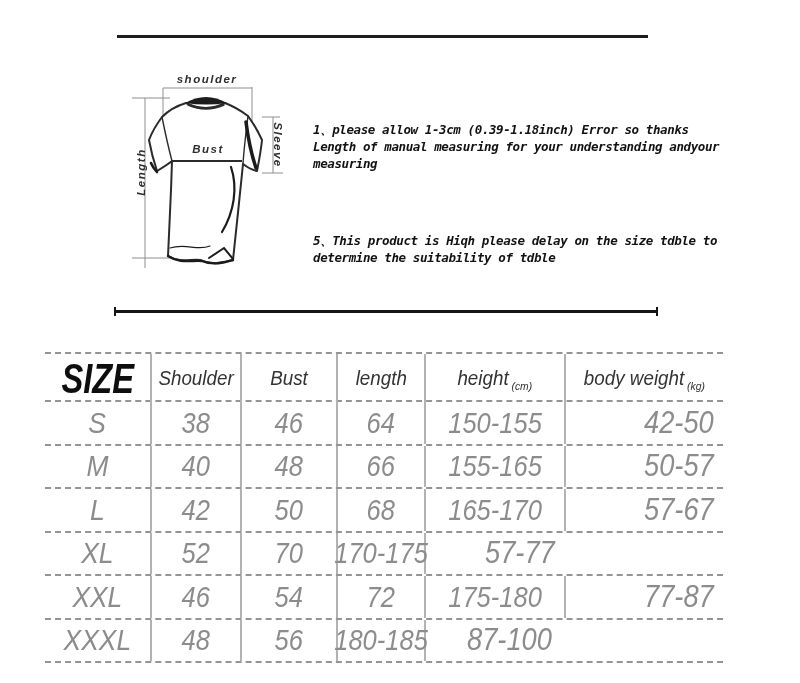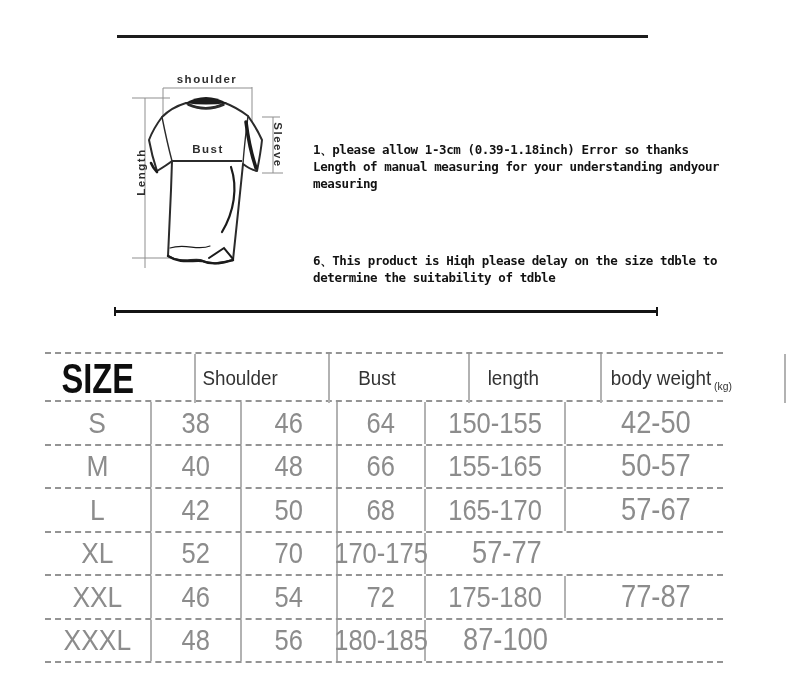--- a/index.html
+++ b/index.html
@@ -1,18 +1,18 @@
 <!DOCTYPE html>
 <html><head>
 <meta charset="utf-8">
 <style>
   html,body { margin:0; padding:0; background:#fff; }
   .canvas {
     position:relative; width:800px; height:683px; background:#ffffff;
-    font-family:"Liberation Sans", sans-serif; overflow:hidden;
+    font-family:"Liberation Sans", sans-serif; overflow:hidden;font-style:italic;
   }
 
   
   .top-line { position:absolute; left:117px; top:35px; width:531px; height:3px; background:#1d1d1d; }
   .mid-line { position:absolute; left:114px; top:310px; width:544px; height:3px; background:#141414; }
   .mid-line::before, .mid-line::after {
     content:""; position:absolute; top:-3px; width:2px; height:9px; background:#141414;
   }
   .mid-line::before { left:0; }
   .mid-line::after  { right:0; }
@@ -22,35 +22,35 @@
   .guide { stroke:#8f8f8f; stroke-width:1; fill:none; }
   .outline { stroke:#2b2b2b; stroke-width:2; fill:#ffffff; stroke-linejoin:round; stroke-linecap:round; }
   .seam { stroke:#2b2b2b; stroke-width:1.4; fill:none; stroke-linecap:round; }
   .shade { stroke:#1b1b1b; fill:none; stroke-linecap:round; }
   .diagram-label { font-family:"Liberation Sans",sans-serif; font-size:11.5px; font-weight:700;
                    fill:#2e2e2e; letter-spacing:1.5px; }
 
   
   .note {
     position:absolute; font-family:"DejaVu Sans Mono", monospace; font-weight:700;
-    font-size:12.5px; line-height:17px; color:#121212; letter-spacing:-0.4px; white-space:nowrap;margin-top:20px;
+    font-size:12.5px; line-height:17px; color:#121212; letter-spacing:-0.4px; white-space:nowrap;
   }
   .note-1 { left:313px; top:121px; }
   .note-2 { left:313px; top:232px; }
 
   
   .size-table { position:absolute; left:45px; top:352px; width:678px; }
   .trow { display:grid; grid-template-columns:105px 90px 96px 88px 140px 159px;
           border-top:2px dashed #949494; }
   .trow:last-child { border-bottom:2px dashed #949494; }
-  .trow.head { height:46px;gap:44px; }
+  .trow.head { height:46px; }
   .trow.body { height:41.5px; }
   .c { display:flex; align-items:center; justify-content:center; }
   .c + .c { border-left:2px solid #b2b2b2; }
-  .c.weight { justify-content:center; padding-left:33px; }
+  .c.weight { justify-content:flex-end; padding-left:33px; }
 
   .size-title { font-size:43px; font-weight:700; color:#0e0e0e; transform:scaleX(.76); white-space:nowrap; }
   .colh { font-size:20px; color:#333; transform:scaleX(.94); white-space:nowrap; }
   .unit { font-size:11px; position:relative; top:5px; margin-left:3px; }
   .rowlabel { font-size:30px; color:#8c8c8c; transform:scaleX(.88); white-space:nowrap; }
   .num  { font-size:30px; color:#8c8c8c; transform:scaleX(.85); white-space:nowrap; }
   .wnum { font-size:31px; color:#8c8c8c; transform:scaleX(.88); transform-origin:left center; white-space:nowrap; }
 </style>
 </head>
 <body>
@@ -93,21 +93,21 @@
     <text class="diagram-label" x="98" y="103" text-anchor="middle">Bust</text>
     <text class="diagram-label" x="168" y="99" text-anchor="middle" transform="rotate(90 168 95)">Sleeve</text>
   </svg>
 
   <div class="note note-1">
     <div>1、please allow 1-3cm (0.39-1.18inch) Error so thanks</div>
     <div>Length of manual measuring for your understanding andyour</div>
     <div>measuring</div>
   </div>
   <div class="note note-2">
-    <div>6、This product is Hiqh please delay on the size tdble to</div>
+    <div>5、This product is Hiqh please delay on the size tdble to</div>
     <div>determine the suitability of tdble</div>
   </div>
 
   <div class="mid-line"></div>
 
   <div class="size-table">
 
     <div class="trow head">
       <div class="c">
         <span class="size-title">SIZE</span>
@@ -115,24 +115,24 @@
       <div class="c">
         <span class="colh">Shoulder</span>
       </div>
       <div class="c">
         <span class="colh">Bust</span>
       </div>
       <div class="c">
         <span class="colh">length</span>
       </div>
       <div class="c">
+        <span class="colh"><span>height</span><span class="unit">(cm)</span></span>
+      </div>
+      <div class="c">
         <span class="colh"><span>body weight</span><span class="unit">(kg)</span></span>
-      </div>
-      <div class="c">
-        <span class="colh"><span>height</span><span class="unit">(cm)</span></span>
       </div>
     </div>
 
     <div class="trow body">
       <div class="c">
           <span class="rowlabel">S</span>
         </div>
       <div class="c">
           <span class="num">38</span>
         </div>

